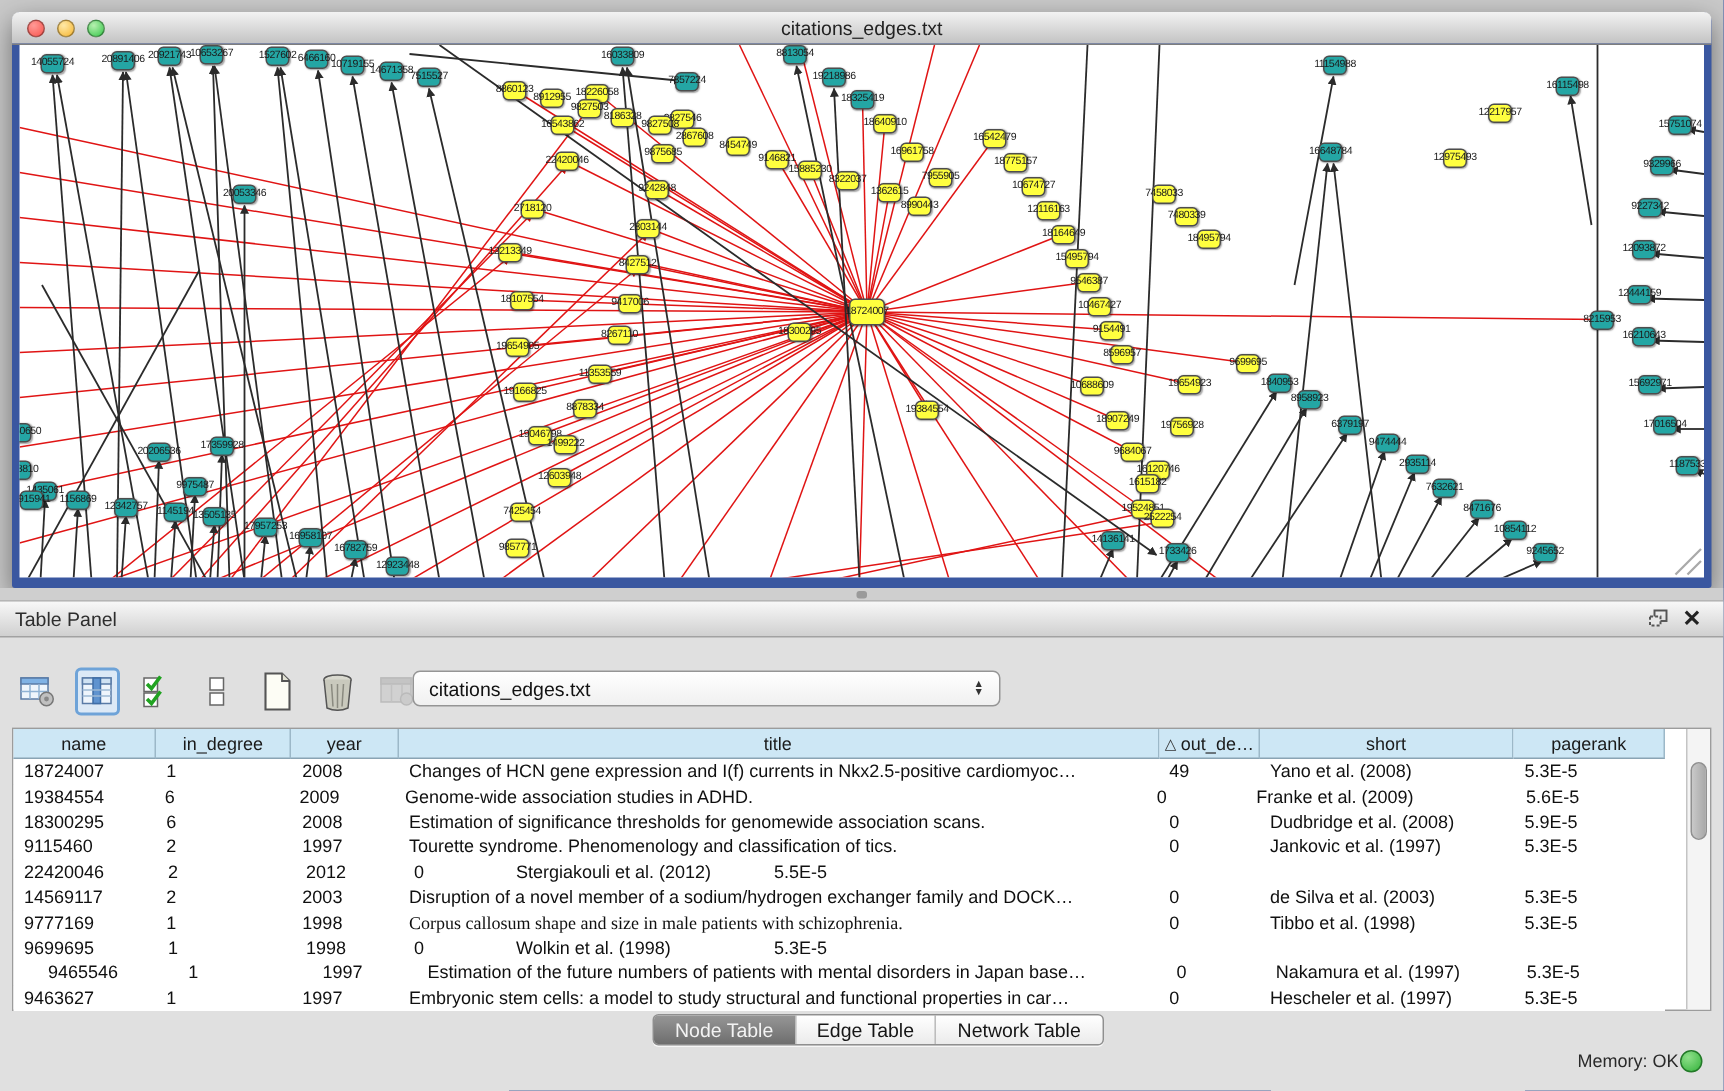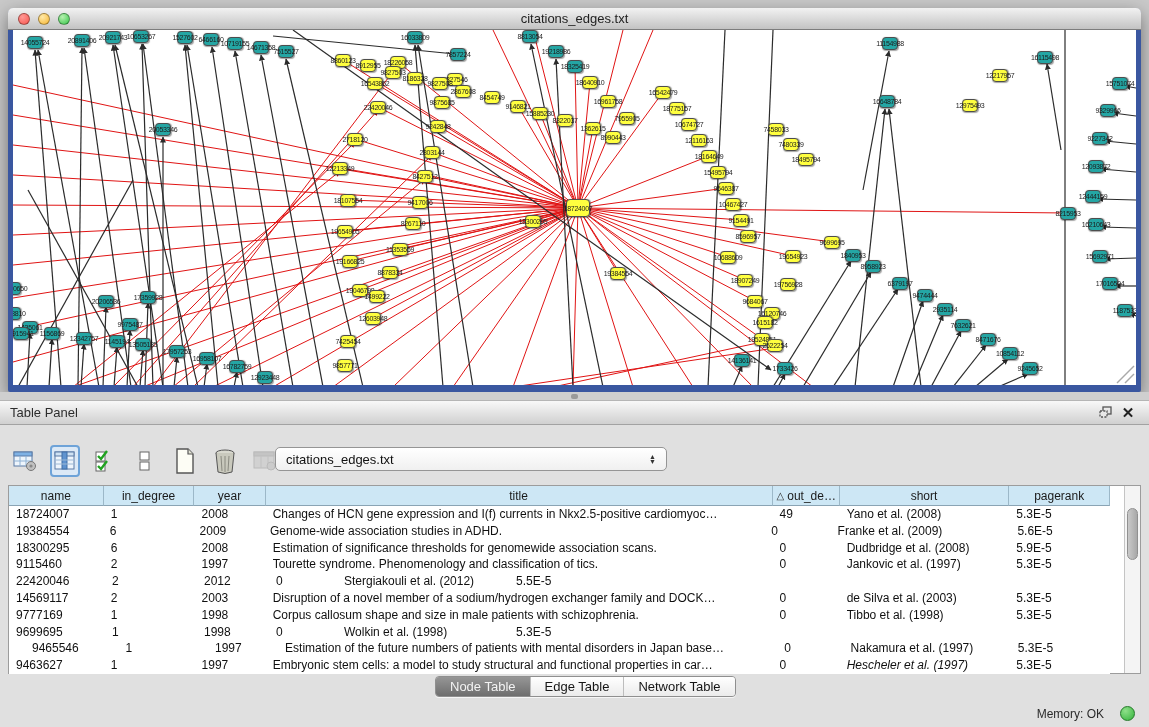--- a/index.html
+++ b/index.html
@@ -78,21 +78,21 @@
   #tabs { position:absolute; left:435px; top:276px; height:21px; display:flex;
     border:1px solid #8f8f8f; border-radius:4px; overflow:hidden;
     box-shadow:0 1px 0 rgba(255,255,255,.7); }
   .seg { padding:0 14px; font-size:13px; display:flex; align-items:center;
     background:linear-gradient(#ffffff,#ebebeb); color:#151515; border-left:1px solid #bdbdbd; }
   .seg:first-child { border-left:none; }
   .seg.active { background:linear-gradient(#969696,#6e6e6e); color:#f3f3f3; }
 
   
   #statusbar { position:absolute; left:0; top:300px; width:1149px; height:27px;
-    display:flex; align-items:center; justify-content:flex-end; padding-right:14px; gap:16px; }
+    display:flex; align-items:flex-start; justify-content:flex-end; padding-right:14px; gap:1px; }
   .mem-label { font-size:12px; color:#2a2a2a; }
   .mem-dot { width:15px; height:15px; border-radius:50%; border:1px solid #237a28;
     background:radial-gradient(circle at 35% 30%, #8fe08a, #34b33c); }
 </style>
 </head>
 <body>
 
 <div id="net-window">
   <div class="titlebar">
     <div class="traffic">
@@ -777,21 +777,21 @@
           <div class="t-cell" style="width: 72px;">2003</div>
           <div class="t-cell" style="width: 514px;">Disruption of a novel member of a sodium/hydrogen exchanger family and DOCK…</div>
           <div class="t-cell" style="width: 68px;">0</div>
           <div class="t-cell" style="width: 172px;">de Silva et al. (2003)</div>
           <div class="t-cell" style="width: 102px;">5.3E-5</div>
         </div>
         <div class="t-row">
           <div class="t-cell" style="width: 96px;">9777169</div>
           <div class="t-cell" style="width: 92px;">1</div>
           <div class="t-cell" style="width: 72px;">1998</div>
-          <div class="t-cell" style="width: 514px;">Corpus callosum shape and size in male patients with schizophrenia.</div>
+          <div class="t-cell" style="width: 514px; font-family: Liberation Serif, serif;">Corpus callosum shape and size in male patients with schizophrenia.</div>
           <div class="t-cell" style="width: 68px;">0</div>
           <div class="t-cell" style="width: 172px;">Tibbo et al. (1998)</div>
           <div class="t-cell" style="width: 102px;">5.3E-5</div>
         </div>
         <div class="t-row">
           <div class="t-cell" style="width: 96px;">9699695</div>
           <div class="t-cell" style="width: 92px;">1</div>
           <div class="t-cell" style="width: 72px;">1998</div>
           <div class="t-cell" style="width: 68px;">0</div>
           <div class="t-cell" style="width: 172px;">Wolkin et al. (1998)</div>
@@ -805,21 +805,21 @@
           <div class="t-cell" style="width: 68px;">0</div>
           <div class="t-cell" style="width: 172px;">Nakamura et al. (1997)</div>
           <div class="t-cell" style="width: 102px;">5.3E-5</div>
         </div>
         <div class="t-row">
           <div class="t-cell" style="width: 96px;">9463627</div>
           <div class="t-cell" style="width: 92px;">1</div>
           <div class="t-cell" style="width: 72px;">1997</div>
           <div class="t-cell" style="width: 514px;">Embryonic stem cells: a model to study structural and functional properties in car…</div>
           <div class="t-cell" style="width: 68px;">0</div>
-          <div class="t-cell" style="width: 172px; font-style: italic;">Hescheler et al. (1997)</div>
+          <div class="t-cell" style="width: 172px;">Hescheler et al. (1997)</div>
           <div class="t-cell" style="width: 102px;">5.3E-5</div>
         </div>
       </div>
     <div id="vscroll">
       <div class="thumb"></div>
     </div>
   </div>
 
   <div id="tabs">
       <div class="seg active">Node Table</div>

